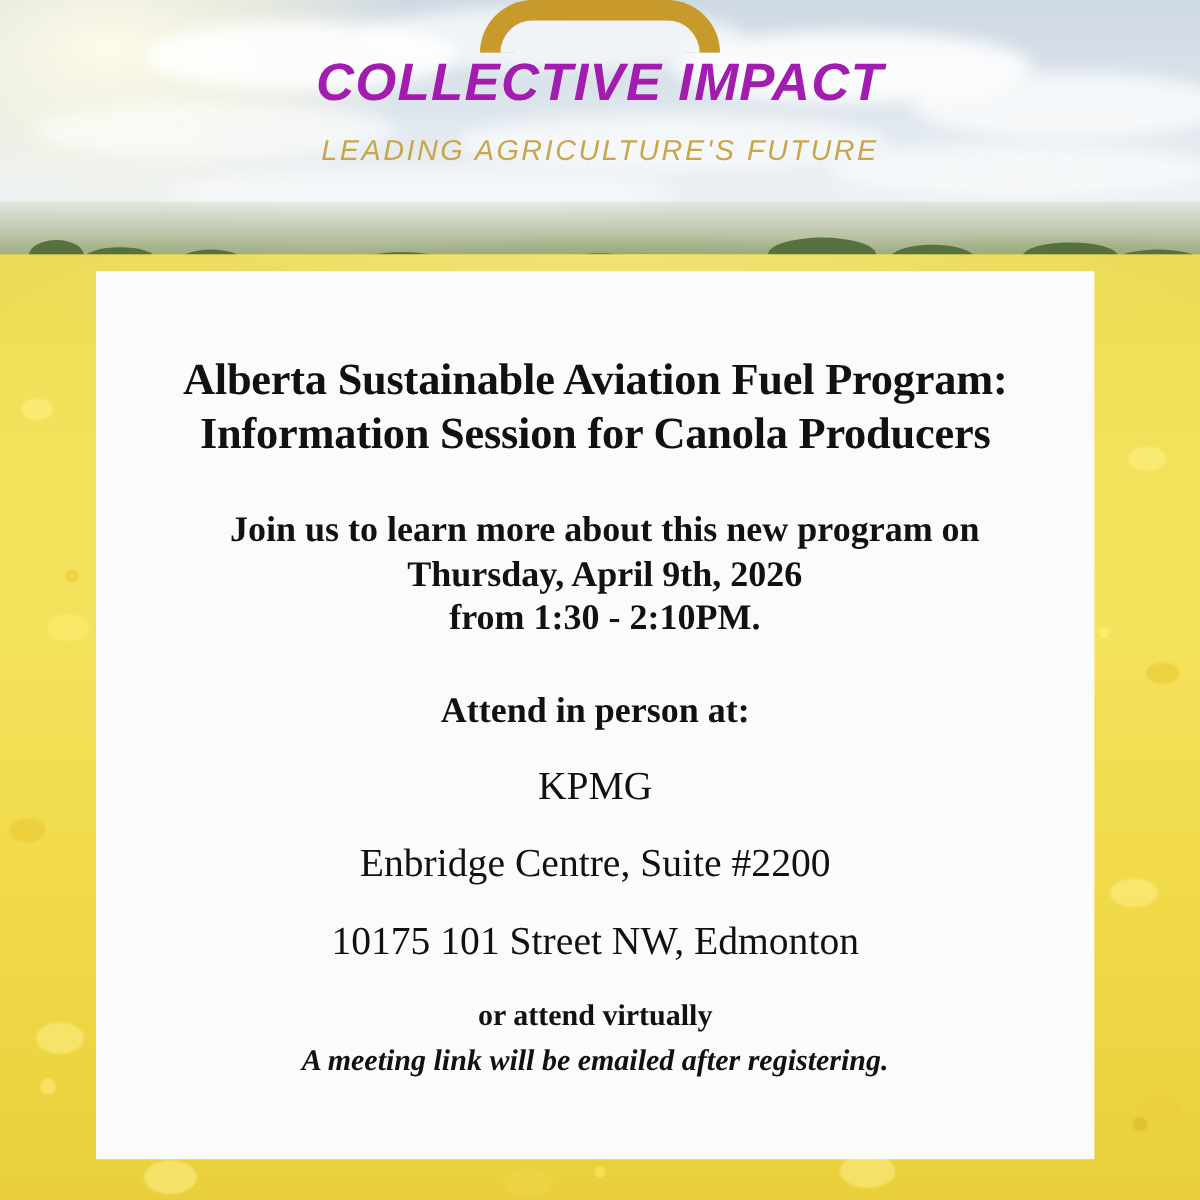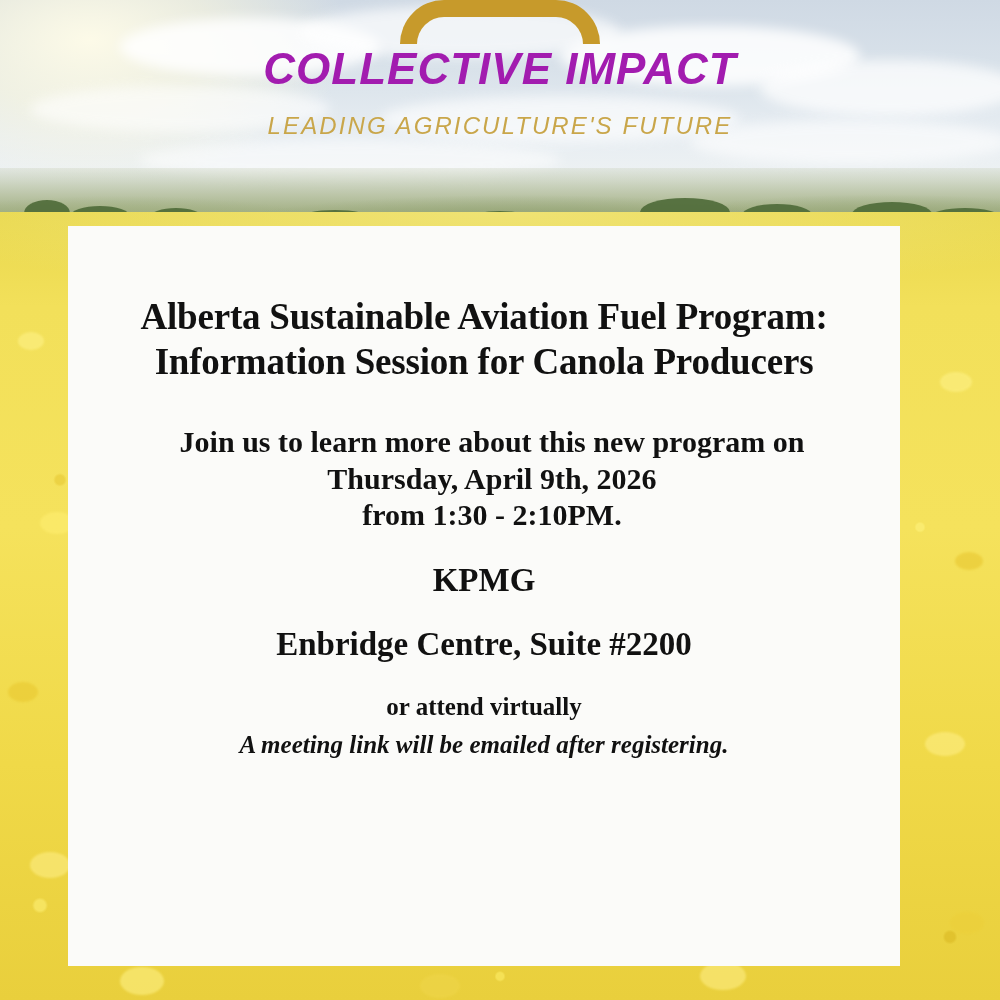--- a/index.html
+++ b/index.html
@@ -151,21 +151,21 @@
     font-family: "Liberation Sans", sans-serif;
     font-style: italic;
     font-size: 24px;
     letter-spacing: 2.1px;
     color: #c9a64a;
   }
 
   
   .card {
     position: absolute;
-    left: 68px;
+    left: 80px;
     top: 226px;
     width: 832px;
     height: 740px;
     background: #fbfbf9;
     z-index: 4;
     box-shadow: 0 0 0 rgba(0,0,0,0);
     text-align: center;
     padding: 0;
     box-sizing: border-box;
   }
@@ -193,21 +193,21 @@
     padding: 42px 40px 0 40px;
     font-family: "Liberation Serif", serif;
     font-weight: bold;
     font-size: 30px;
     color: #111;
   }
   .venue-line {
     margin: 0;
     padding: 28px 30px 0 30px;
     font-family: "Liberation Serif", serif;
-    font-weight: bold;
+    font-weight: normal;
     font-size: 33px;
     color: #111;
     line-height: 1.1;
   }
   .virtual {
     margin: 0;
     padding: 30px 30px 0 30px;
     font-family: "Liberation Serif", serif;
     font-weight: bold;
     font-size: 25px;
@@ -281,21 +281,23 @@
       <span>Alberta Sustainable Aviation Fuel Program:</span><br>
       <span>Information Session for Canola Producers</span>
     </h1>
 
     <p class="intro">
       <span>Join us to learn more about this new program on</span><br>
       <span>Thursday, April 9th, 2026</span><br>
       <span>from 1:30 - 2:10PM.</span>
     </p>
 
+    <p class="attend">Attend in person at:</p>
 
     <p class="venue-line">KPMG</p>
     <p class="venue-line">Enbridge Centre, Suite #2200</p>
+    <p class="venue-line">10175  101 Street NW, Edmonton</p>
 
     <p class="virtual">or attend virtually</p>
     <p class="note">A meeting link will be emailed after registering.</p>
   </div>
 
 </div>
 
 </body></html>

